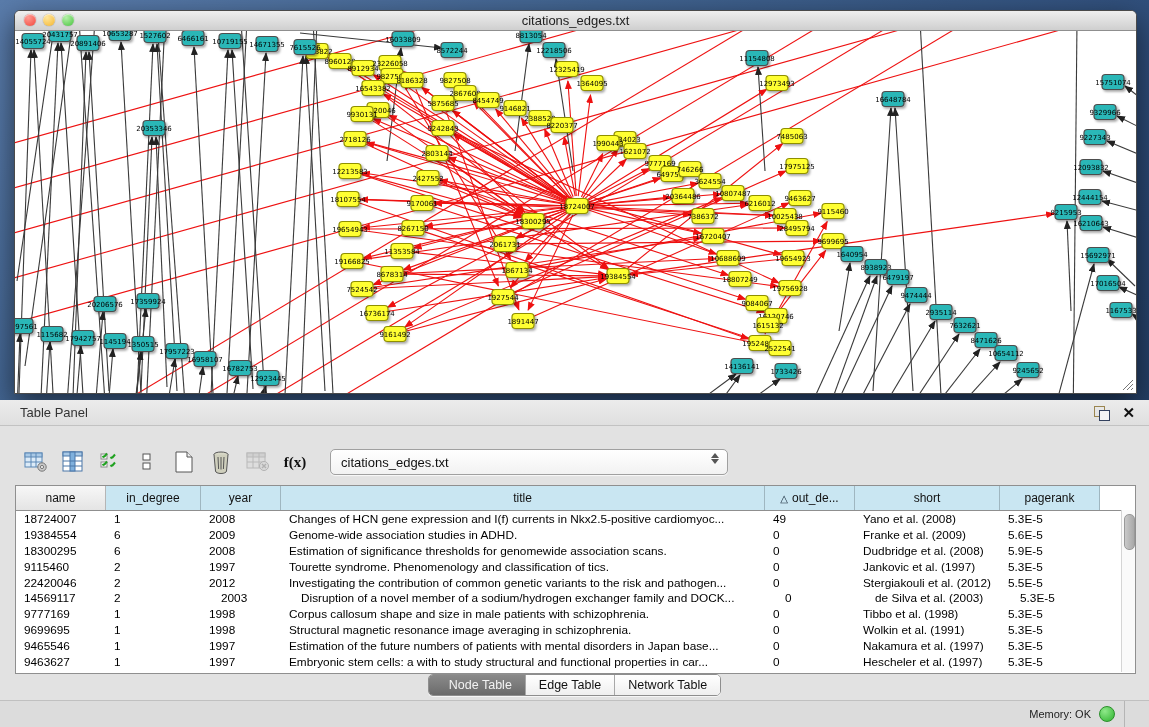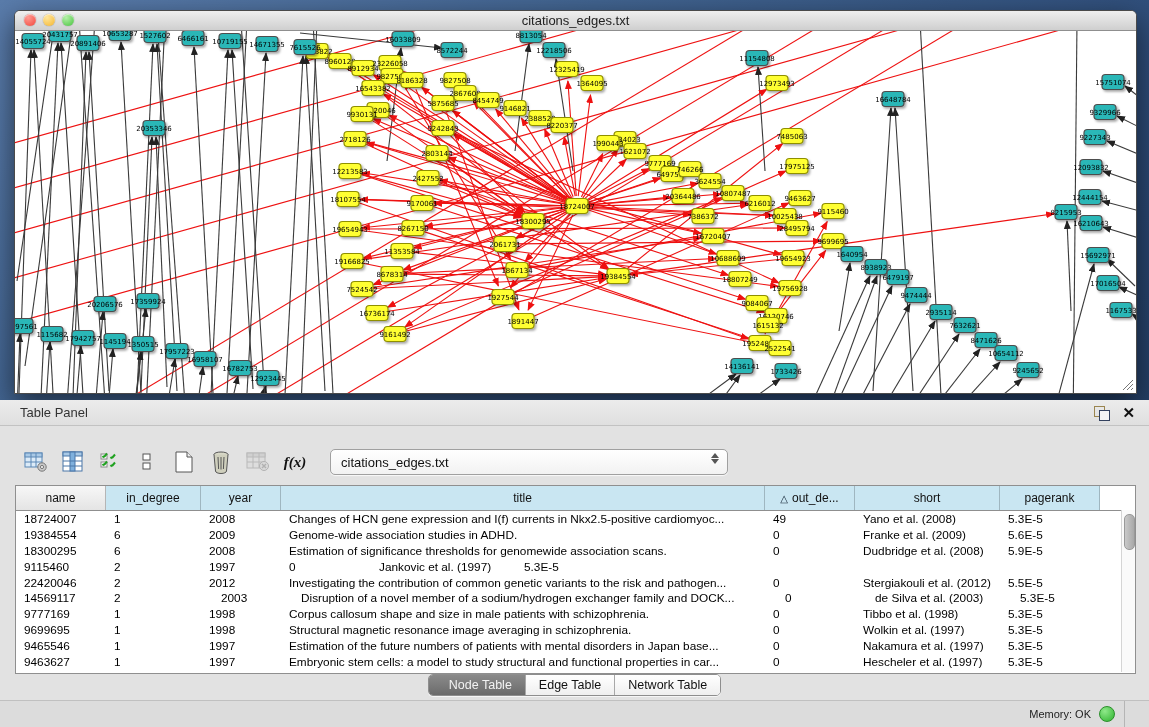--- a/index.html
+++ b/index.html
@@ -29,21 +29,21 @@
     display:flex;align-items:center;}
   #tp-title{font-size:13px;color:#333;padding-left:20px;flex:1;}
   .tp-controls{display:flex;align-items:center;gap:12px;padding-right:14px;}
   #tp-float{width:16px;height:14px;position:relative;cursor:pointer;}
   #tp-float .sq1{position:absolute;left:0;top:0;width:9px;height:9px;border:1.5px solid #9a854f;}
   #tp-float .sq2{position:absolute;left:5px;top:4px;width:9px;height:9px;border:1.5px solid #33415e;background:#f4f4f4;}
   #tp-close{font-size:15px;font-weight:bold;color:#111;cursor:pointer;line-height:14px;}
 
   #tp-toolbar{position:absolute;left:22px;top:44px;height:36px;display:flex;align-items:center;gap:9px;}
   .tbtn{width:28px;height:30px;display:flex;align-items:center;justify-content:center;border-radius:4px;}
-  .fx{font-style:italic;font-family:"Liberation Serif",serif;font-size:15px;font-weight:bold;color:#111;}
+  .fx{font-family:"Liberation Serif",serif;font-size:15px;font-weight:bold;color:#111;}
   #net-combo{margin-left:12px;width:396px;height:24px;border:1px solid #a0a0a0;border-radius:5px;
     background:linear-gradient(#ffffff,#f2f2f2);display:flex;align-items:center;position:relative;
     box-shadow:0 1px 1px rgba(255,255,255,.8);}
   #combo-value{font-size:13px;color:#111;padding-left:10px;flex:1;}
   .combo-arrows{position:absolute;right:8px;top:3px;display:flex;flex-direction:column;gap:1px;}
   .ca-up{width:0;height:0;border-left:4px solid transparent;border-right:4px solid transparent;border-bottom:5px solid #555;}
   .ca-dn{width:0;height:0;border-left:4px solid transparent;border-right:4px solid transparent;border-top:5px solid #555;}
 
   #tbl{position:absolute;left:15px;top:85px;width:1119px;height:187px;background:#fff;
     border:1px solid #8f8f8f;overflow:hidden;}
@@ -895,20 +895,21 @@
             <div class="td" style="width: 80px;">2008</div>
             <div class="td" style="width: 484px;">Estimation of significance thresholds for genomewide association scans.</div>
             <div class="td" style="width: 90px;">0</div>
             <div class="td" style="width: 145px;">Dudbridge et al. (2008)</div>
             <div class="td" style="width: 100px;">5.9E-5</div>
           </div>
           <div class="tr">
             <div class="td" style="width: 90px;">9115460</div>
             <div class="td" style="width: 95px;">2</div>
             <div class="td" style="width: 80px;">1997</div>
+            <div class="td" style="width: 484px;">Tourette syndrome. Phenomenology and classification of tics.</div>
             <div class="td" style="width: 90px;">0</div>
             <div class="td" style="width: 145px;">Jankovic et al. (1997)</div>
             <div class="td" style="width: 100px;">5.3E-5</div>
           </div>
           <div class="tr">
             <div class="td" style="width: 90px;">22420046</div>
             <div class="td" style="width: 95px;">2</div>
             <div class="td" style="width: 80px;">2012</div>
             <div class="td" style="width: 484px;">Investigating the contribution of common genetic variants to the risk and pathogen...</div>
             <div class="td" style="width: 90px;">0</div>
@@ -932,37 +933,37 @@
             <div class="td" style="width: 90px;">0</div>
             <div class="td" style="width: 145px;">Tibbo et al. (1998)</div>
             <div class="td" style="width: 100px;">5.3E-5</div>
           </div>
           <div class="tr">
             <div class="td" style="width: 90px;">9699695</div>
             <div class="td" style="width: 95px;">1</div>
             <div class="td" style="width: 80px;">1998</div>
             <div class="td" style="width: 484px;">Structural magnetic resonance image averaging in schizophrenia.</div>
             <div class="td" style="width: 90px;">0</div>
-            <div class="td" style="width: 145px;">Wolkin et al. (1997)</div>
+            <div class="td" style="width: 145px;">Wolkin et al. (1991)</div>
             <div class="td" style="width: 100px;">5.3E-5</div>
           </div>
           <div class="tr">
             <div class="td" style="width: 90px;">9465546</div>
             <div class="td" style="width: 95px;">1</div>
             <div class="td" style="width: 80px;">1997</div>
             <div class="td" style="width: 484px;">Estimation of the future numbers of patients with mental disorders in Japan base...</div>
             <div class="td" style="width: 90px;">0</div>
             <div class="td" style="width: 145px;">Nakamura et al. (1997)</div>
             <div class="td" style="width: 100px;">5.3E-5</div>
           </div>
           <div class="tr">
             <div class="td" style="width: 90px;">9463627</div>
             <div class="td" style="width: 95px;">1</div>
             <div class="td" style="width: 80px;">1997</div>
-            <div class="td" style="width: 484px;">Embryonic stem cells: a model to study structural and functional properties in car...</div>
+            <div class="td" style="width: 484px;">Embryonic stem cells: a with to study structural and functional properties in car...</div>
             <div class="td" style="width: 90px;">0</div>
             <div class="td" style="width: 145px;">Hescheler et al. (1997)</div>
             <div class="td" style="width: 100px;">5.3E-5</div>
           </div>
         </div>
       <div id="vscroll">
         <div id="vthumb"></div>
       </div>
     </div>
 

